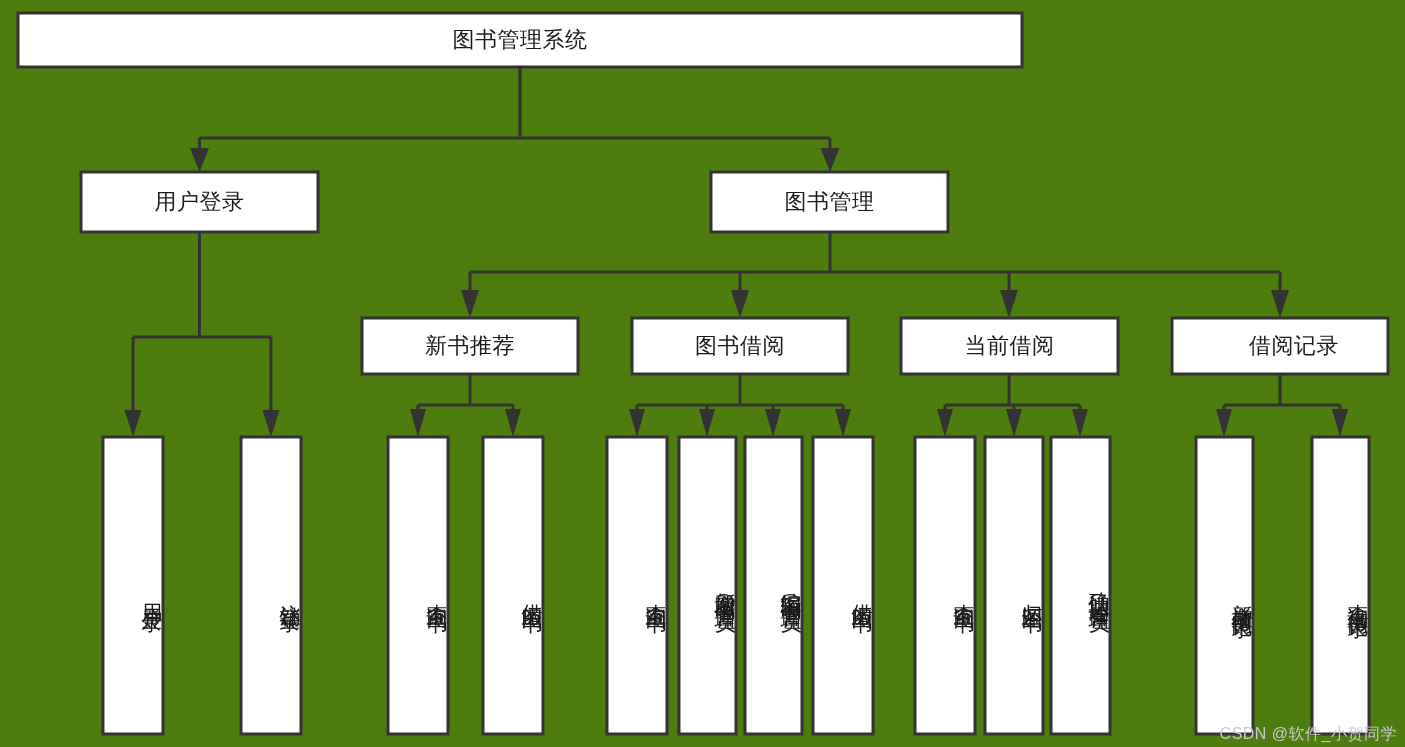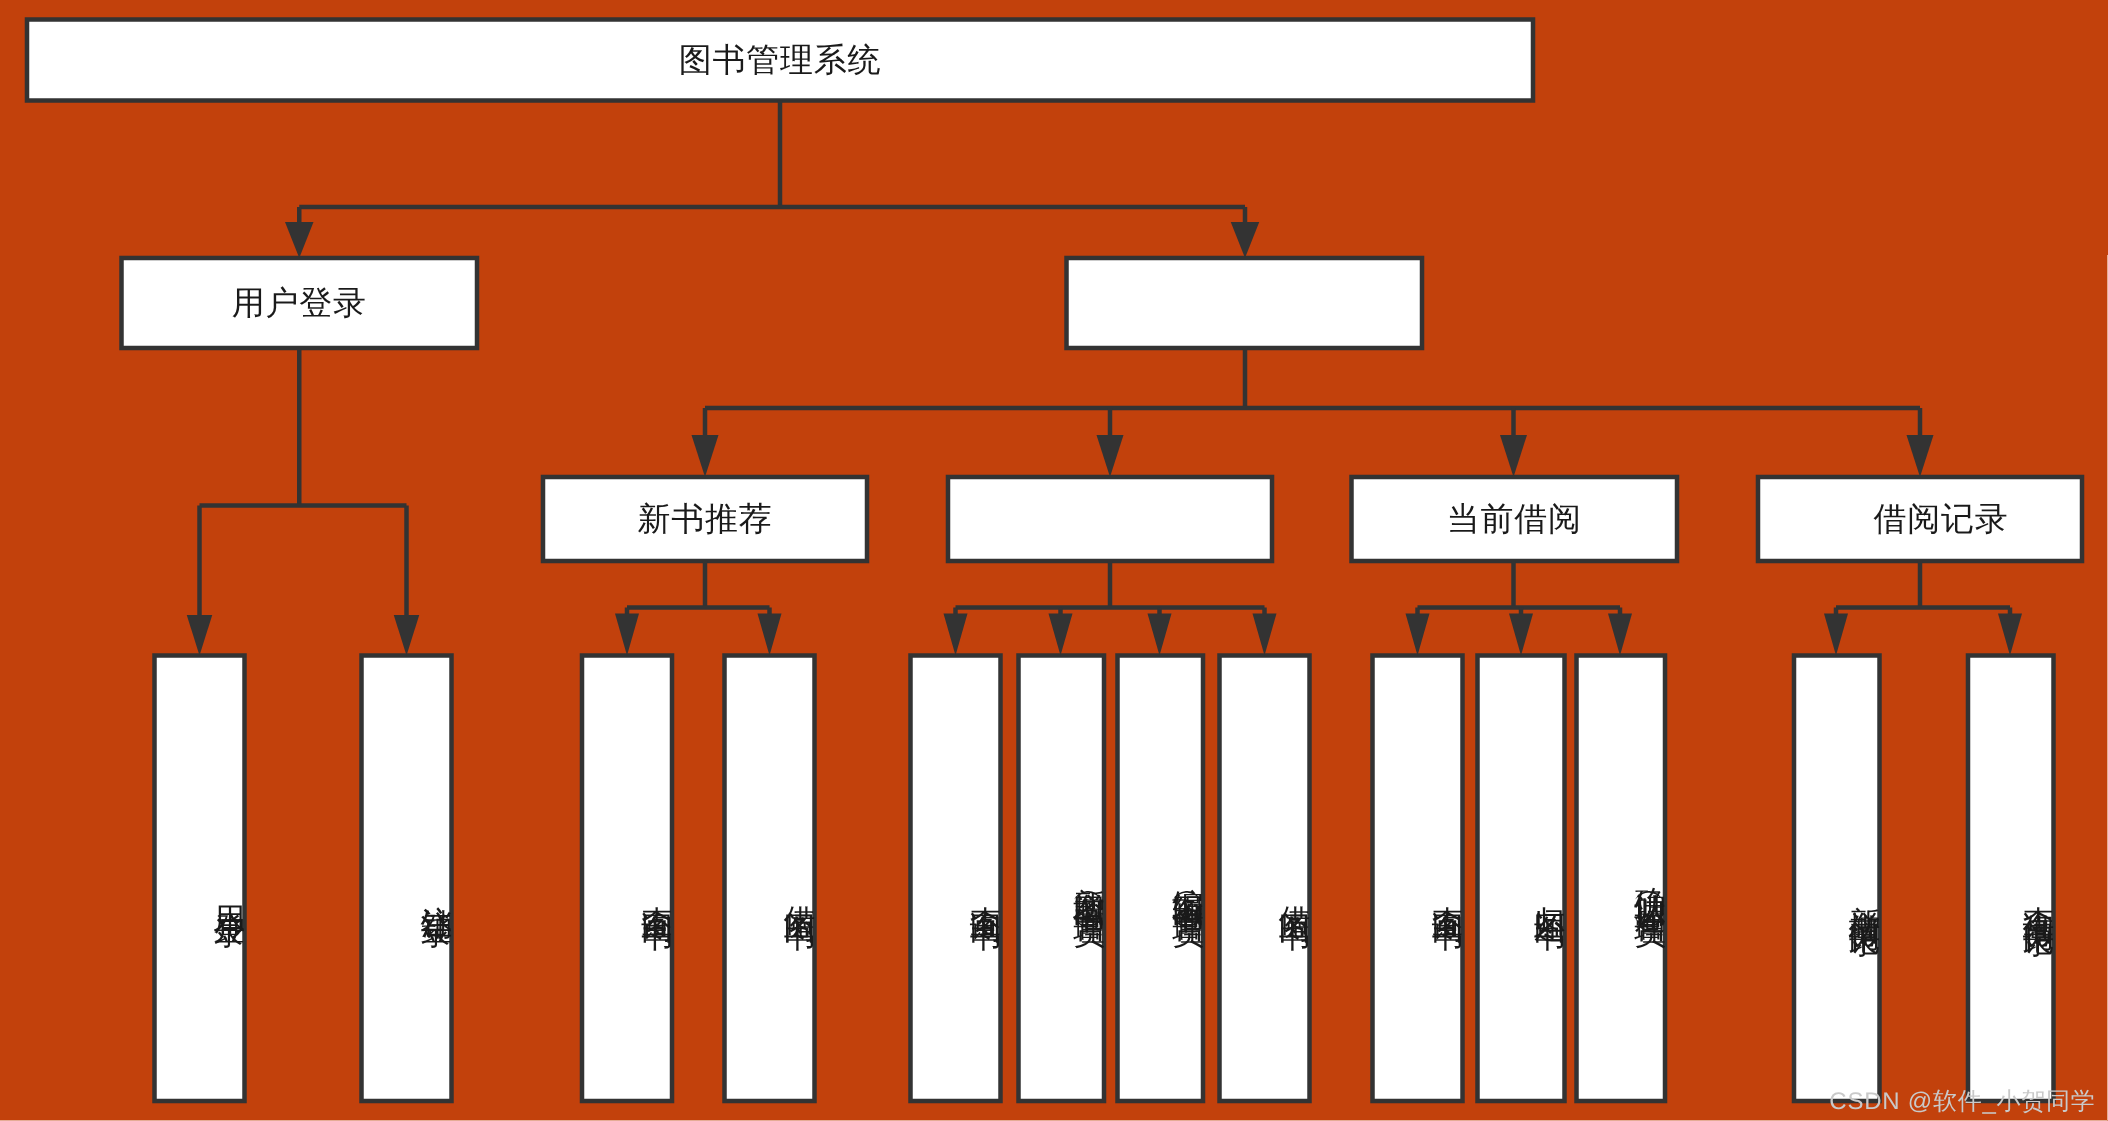--- a/index.html
+++ b/index.html
@@ -4,21 +4,21 @@
 <style>
   html, body {
     margin: 0;
     padding: 0;
     background: #ffffff;
   }
   #diagram-root {
     position: relative;
     width: 1405px;
     height: 747px;
-    background: #c2410c;
+    background: #4d7c0f;
     font-family: "Liberation Sans", "DejaVu Sans", sans-serif;
     overflow: hidden;
   }
   svg#tree-svg {
     position: absolute;
     left: 0;
     top: 0;
     width: 1405px;
     height: 747px;
   }
@@ -177,22 +177,24 @@
       <path class="connector" d="M1224,405 L1224,412"></path>
       <path class="connector" d="M1340,405 L1340,412"></path>
       <polygon class="arrow-head" points="1216,409 1232,409 1224,437"></polygon>
       <polygon class="arrow-head" points="1332,409 1348,409 1340,437"></polygon>
     </g>
   </svg>
 
   <div class="node-label horizontal" style="left:18px; top:13px; width:1004px; height:54px;">图书管理系统</div>
 
   <div class="node-label horizontal" style="left:81px; top:172px; width:237px; height:60px;">用户登录</div>
+  <div class="node-label horizontal" style="left:711px; top:172px; width:237px; height:60px;">图书管理</div>
 
   <div class="node-label horizontal" style="left:362px; top:318px; width:216px; height:56px;">新书推荐</div>
+  <div class="node-label horizontal" style="left:632px; top:318px; width:216px; height:56px;">图书借阅</div>
   <div class="node-label horizontal" style="left:901px; top:318px; width:217px; height:56px;text-align:right;">当前借阅</div>
   <div class="node-label horizontal" style="left:1172px; top:318px; width:244px; height:56px;">借阅记录</div>
 
   <div class="node-label vertical" style="left:103px; top:437px; width:60px; height:297px;">用户登录</div>
   <div class="node-label vertical" style="left:241px; top:437px; width:60px; height:297px;">注销登录</div>
 
   <div class="node-label vertical" style="left:388px; top:437px; width:60px; height:297px;">查询图书</div>
   <div class="node-label vertical" style="left:483px; top:437px; width:60px; height:297px;">借阅图书</div>
 
   <div class="node-label vertical" style="left:607px; top:437px; width:60px; height:297px;">查询图书</div>

